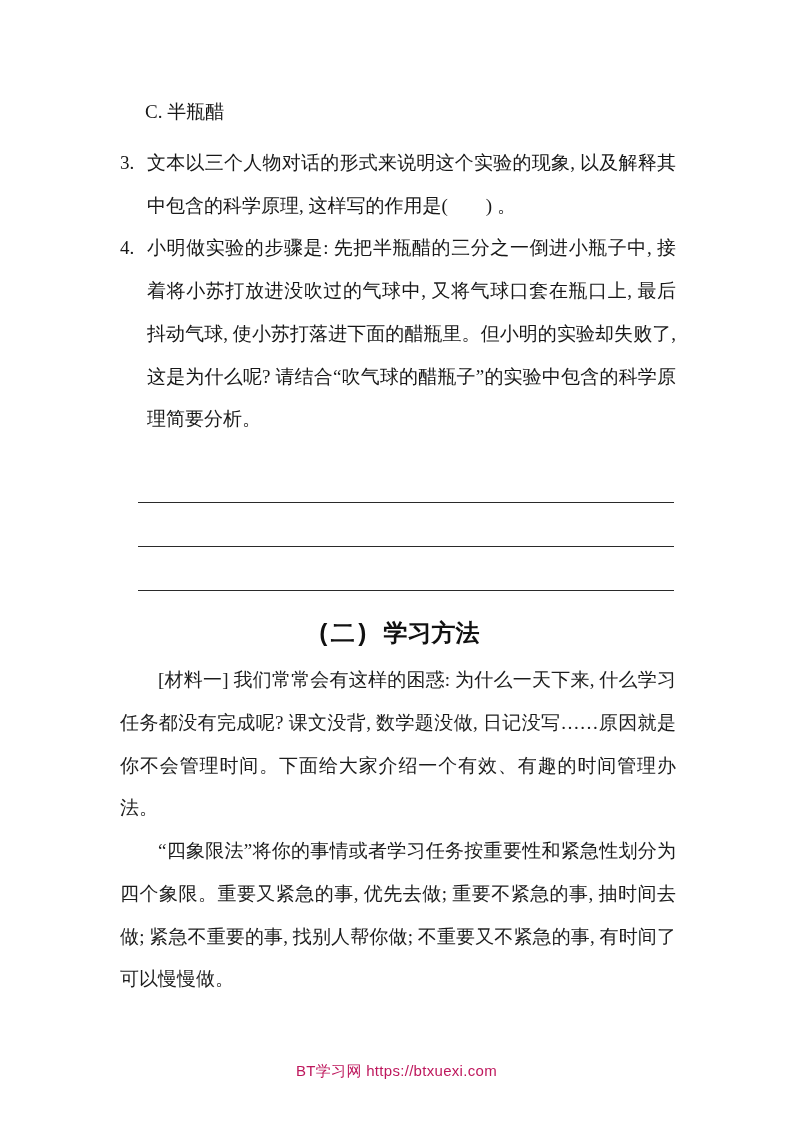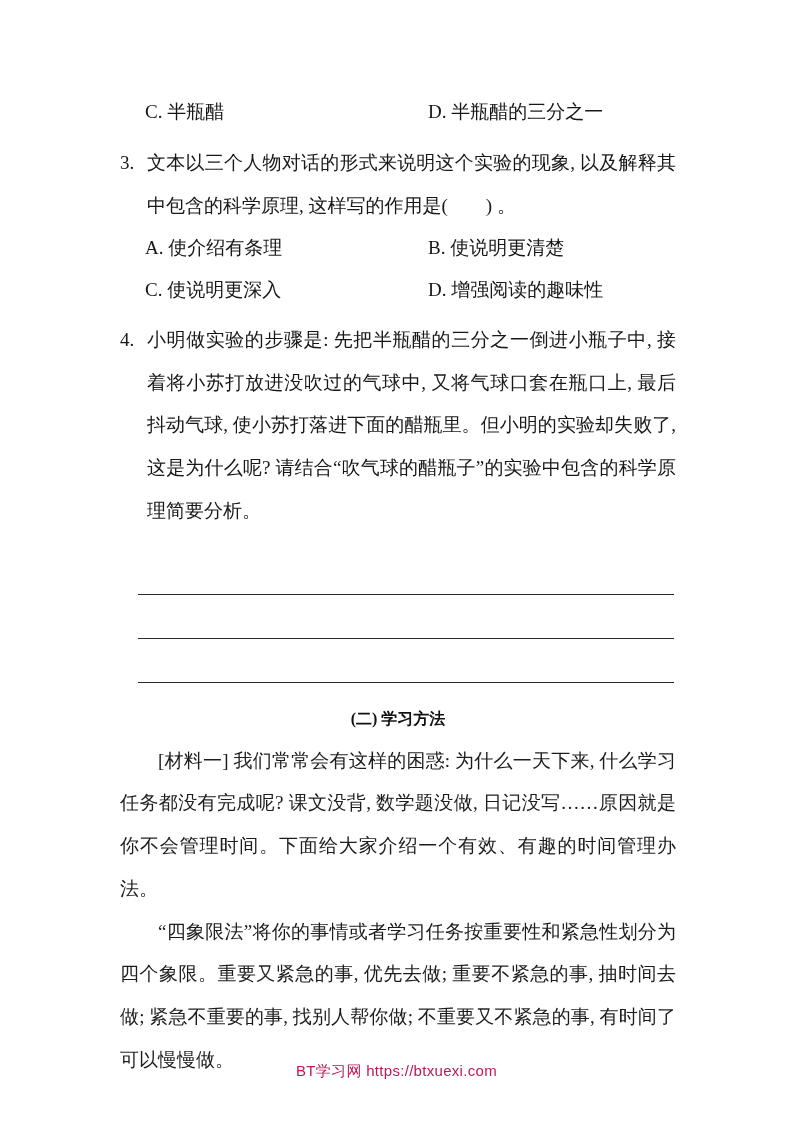--- a/index.html
+++ b/index.html
@@ -50,23 +50,23 @@
   .answer-line {
     height: 44px;
     margin-left: 18px;
     margin-right: 2px;
     border-bottom: 1px solid #2a2a2a;
   }
   
   .section-heading {
     margin: 26px 0 10px 0;
     text-align: center;
-    font-family: Liberation Serif, serif;
+    font-family: Liberation Mono, monospace;
     font-weight: 700;
-    font-size: 16px;
+    font-size: 24px;
     color: #111111;
   }
   
   .material {
     margin: 0;
     text-indent: 2em;
     text-align: justify;
     line-height: 2.25;
     color: #1c1c1c;
     font-family: Liberation Serif, serif;
@@ -85,32 +85,25 @@
   }
 </style>
 </head>
 <body>
 
 <div class="page">
   <div class="content">
 
     <div class="opt-row">
       <span class="opt-left">C. 半瓶醋</span>
-      <span class="opt-right">D. 半瓶醋的三分之一</span>
     </div>
 
     <div class="question">
       <span class="qnum">3.</span>
       <div class="qtext">文本以三个人物对话的形式来说明这个实验的现象, 以及解释其中包含的科学原理, 这样写的作用是(　　) 。</div>
-    </div>
-    <div class="opts-grid">
-      <span>A. 使介绍有条理</span>
-      <span>B. 使说明更清楚</span>
-      <span>C. 使说明更深入</span>
-      <span>D. 增强阅读的趣味性</span>
     </div>
 
     <div class="question">
       <span class="qnum">4.</span>
       <div class="qtext">小明做实验的步骤是: 先把半瓶醋的三分之一倒进小瓶子中, 接着将小苏打放进没吹过的气球中, 又将气球口套在瓶口上, 最后抖动气球, 使小苏打落进下面的醋瓶里。但小明的实验却失败了, 这是为什么呢? 请结合“吹气球的醋瓶子”的实验中包含的科学原理简要分析。</div>
     </div>
 
     <div class="answer-area">
       <div class="answer-line"></div>
       <div class="answer-line"></div>

